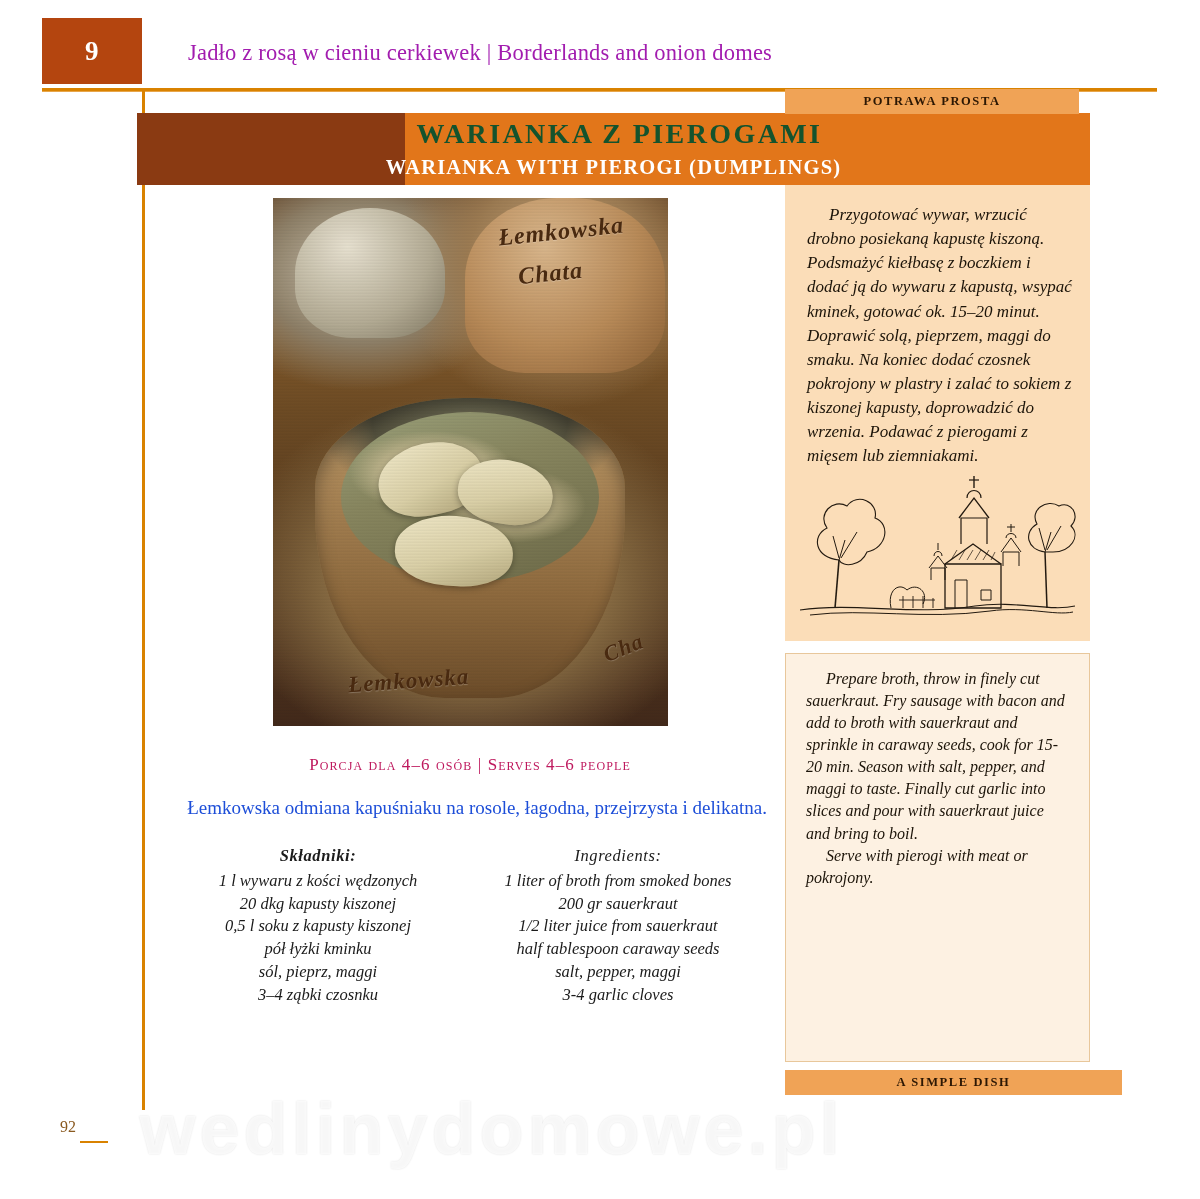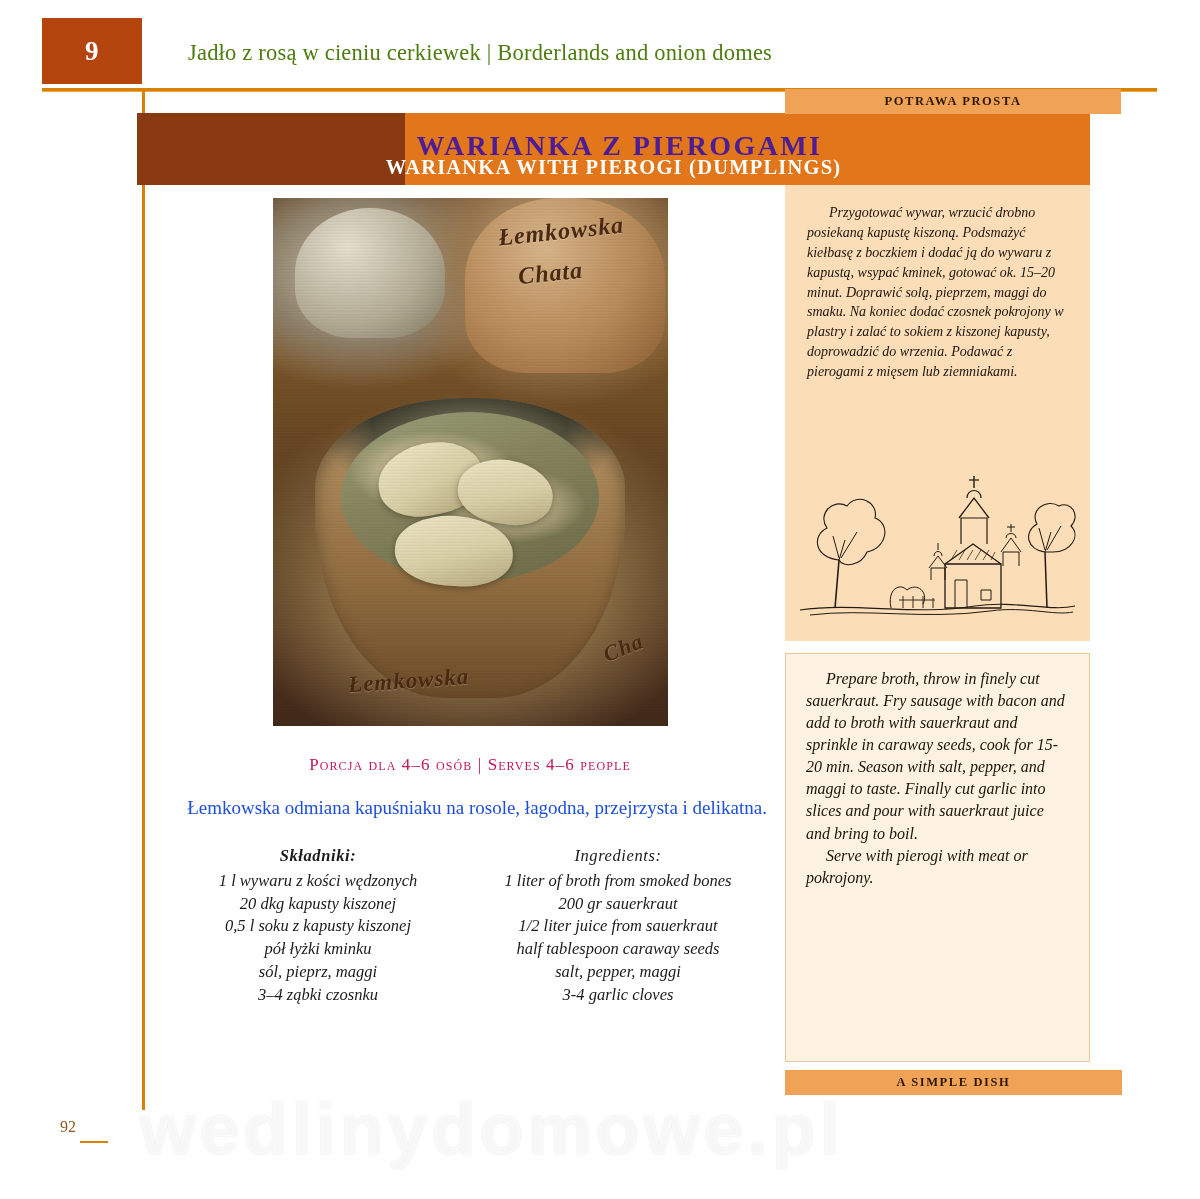--- a/index.html
+++ b/index.html
@@ -43,21 +43,21 @@
     justify-content: center;
     letter-spacing: 0.5px;
   }
 
   
   .running-title {
     position: absolute;
     left: 188px;
     top: 40px;
     font-size: 22.5px;
-    color: #4d7c0f;
+    color: #a21caf;
     letter-spacing: 0.2px;
     white-space: nowrap;
   }
 
   
   .header-rule {
     position: absolute;
     left: 42px;
     top: 88px;
     width: 1115px;
@@ -96,24 +96,24 @@
     position: absolute;
     left: 137px;
     top: 113px;
     width: 268px;
     height: 72px;
     background: #8a3a12;
   }
   .title-pl {
     position: absolute;
     left: 137px;
-    top: 130px;
+    top: 118px;
     width: 953px;
     text-align: center;
-    color: #4c1d95;
+    color: #14532d;
     font-size: 28px;
     font-weight: bold;
     letter-spacing: 2.4px;
     font-variant: small-caps;
     text-transform: uppercase;
     padding-left: 12px;
   }
   .title-en {
     position: absolute;
     left: 137px;
@@ -125,21 +125,21 @@
     font-weight: bold;
     letter-spacing: 1.2px;
     text-transform: uppercase;
   }
 
   
   .side-label-top {
     position: absolute;
     left: 785px;
     top: 89px;
-    width: 336px;
+    width: 294px;
     height: 25px;
     background: #f0a356;
     color: #2c1703;
     font-size: 12.5px;
     font-weight: bold;
     letter-spacing: 1.6px;
     display: flex;
     align-items: center;
     justify-content: center;
     text-transform: uppercase;
@@ -166,21 +166,21 @@
     left: 785px;
     top: 185px;
     width: 305px;
     height: 456px;
     background: #fbddb8;
     padding: 18px 18px 10px 22px;
   }
   .panel-pl p {
     margin: 0;
     font-style: italic;
-    font-size: 14px;
+    font-size: 17px;
     line-height: 1.42;
     color: #1c1409;
     text-indent: 22px;
   }
 
   
   .church-art {
     position: absolute;
     left: 795px;
     top: 440px;

